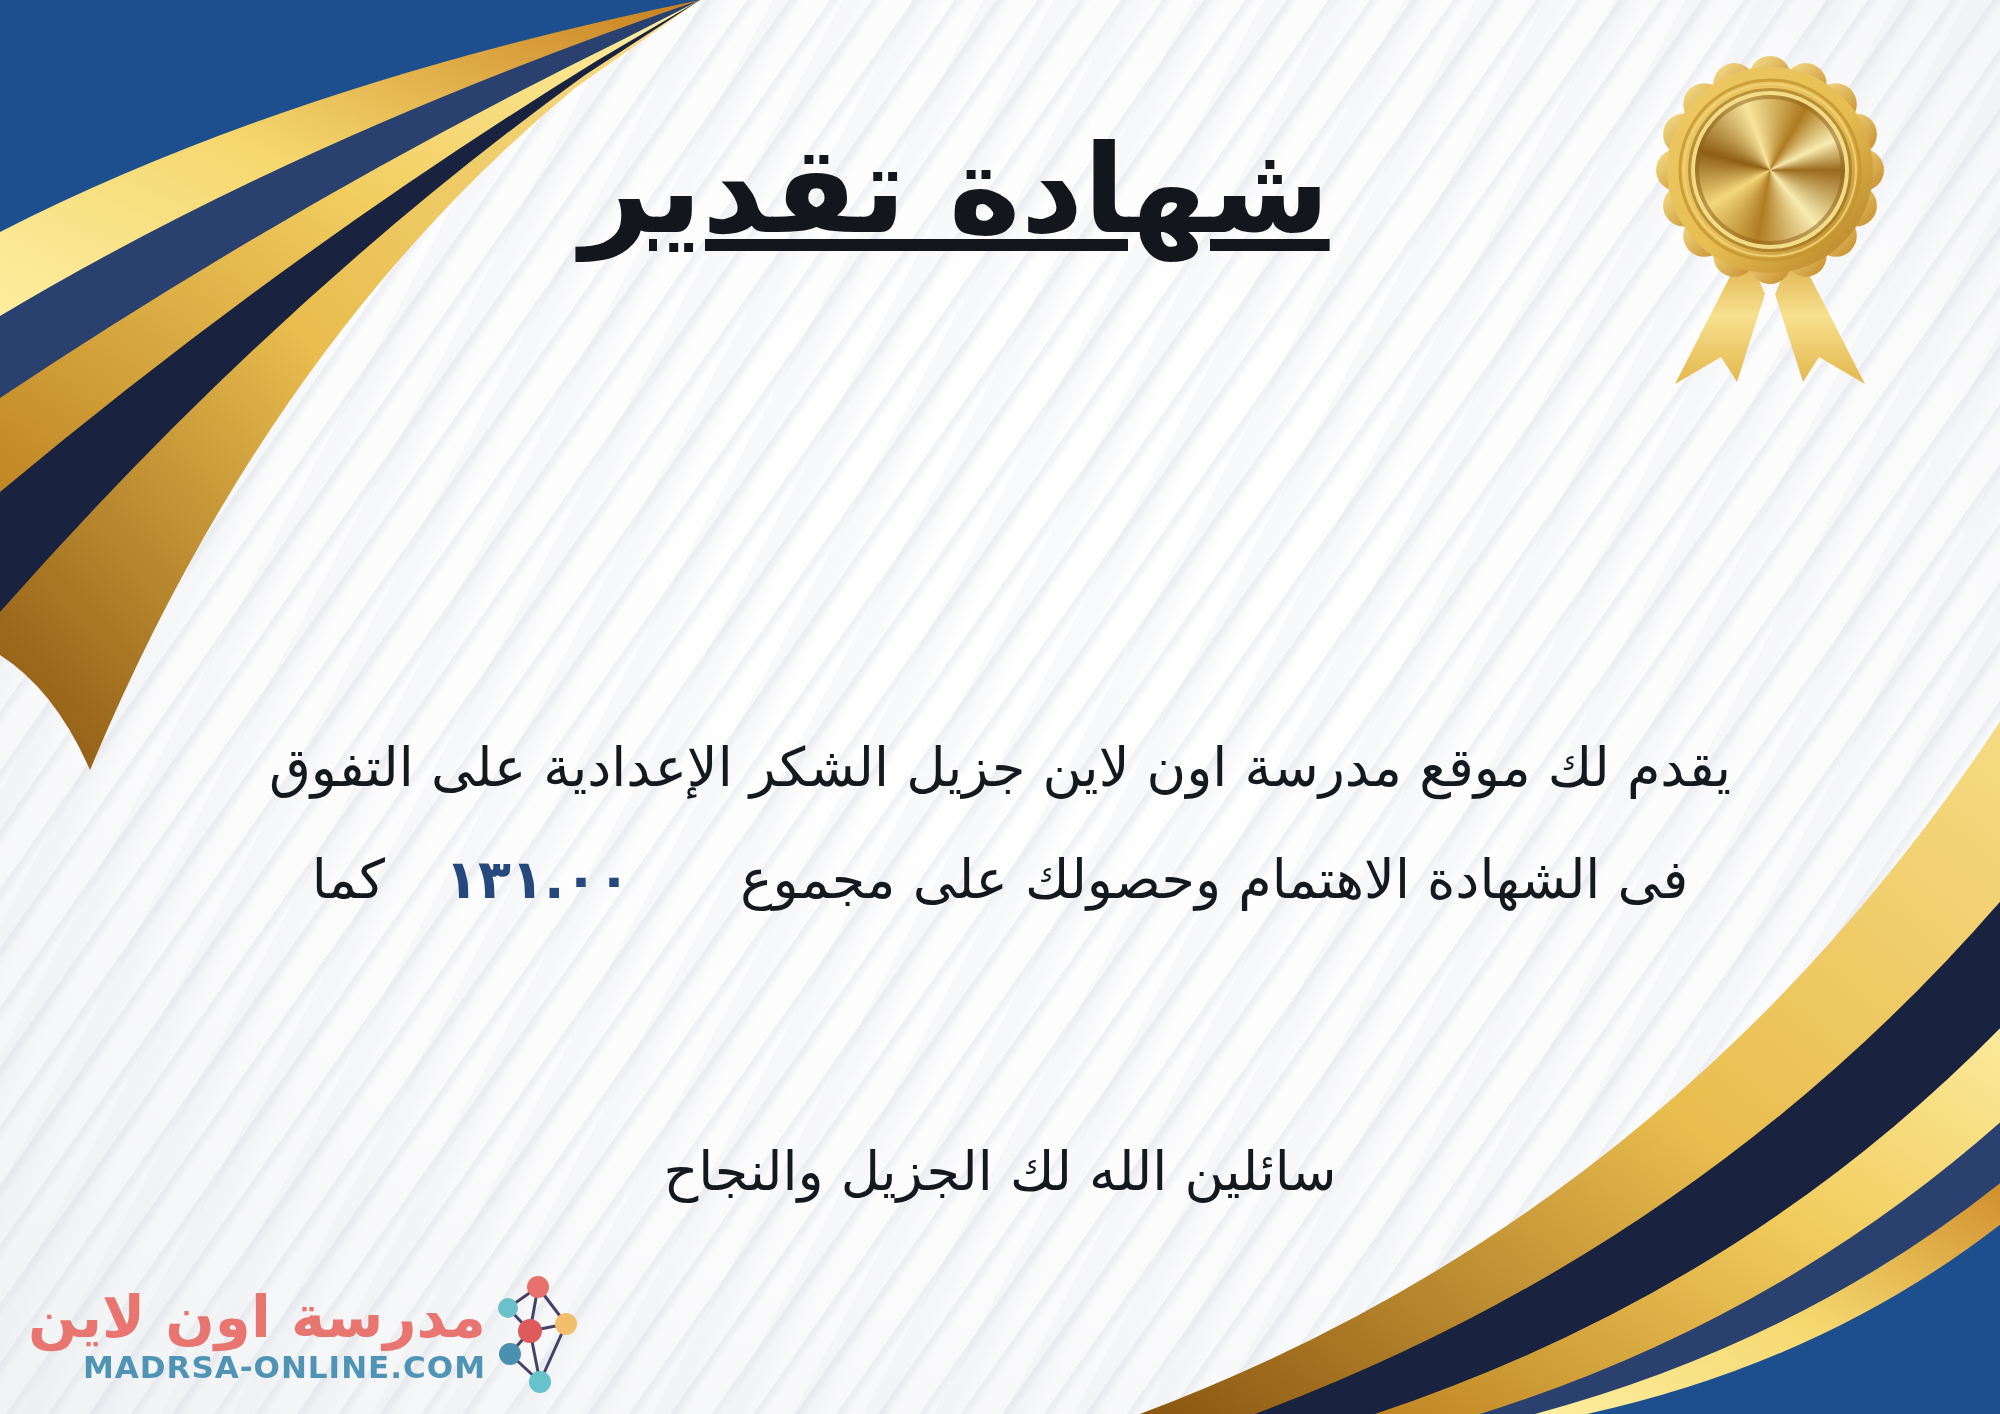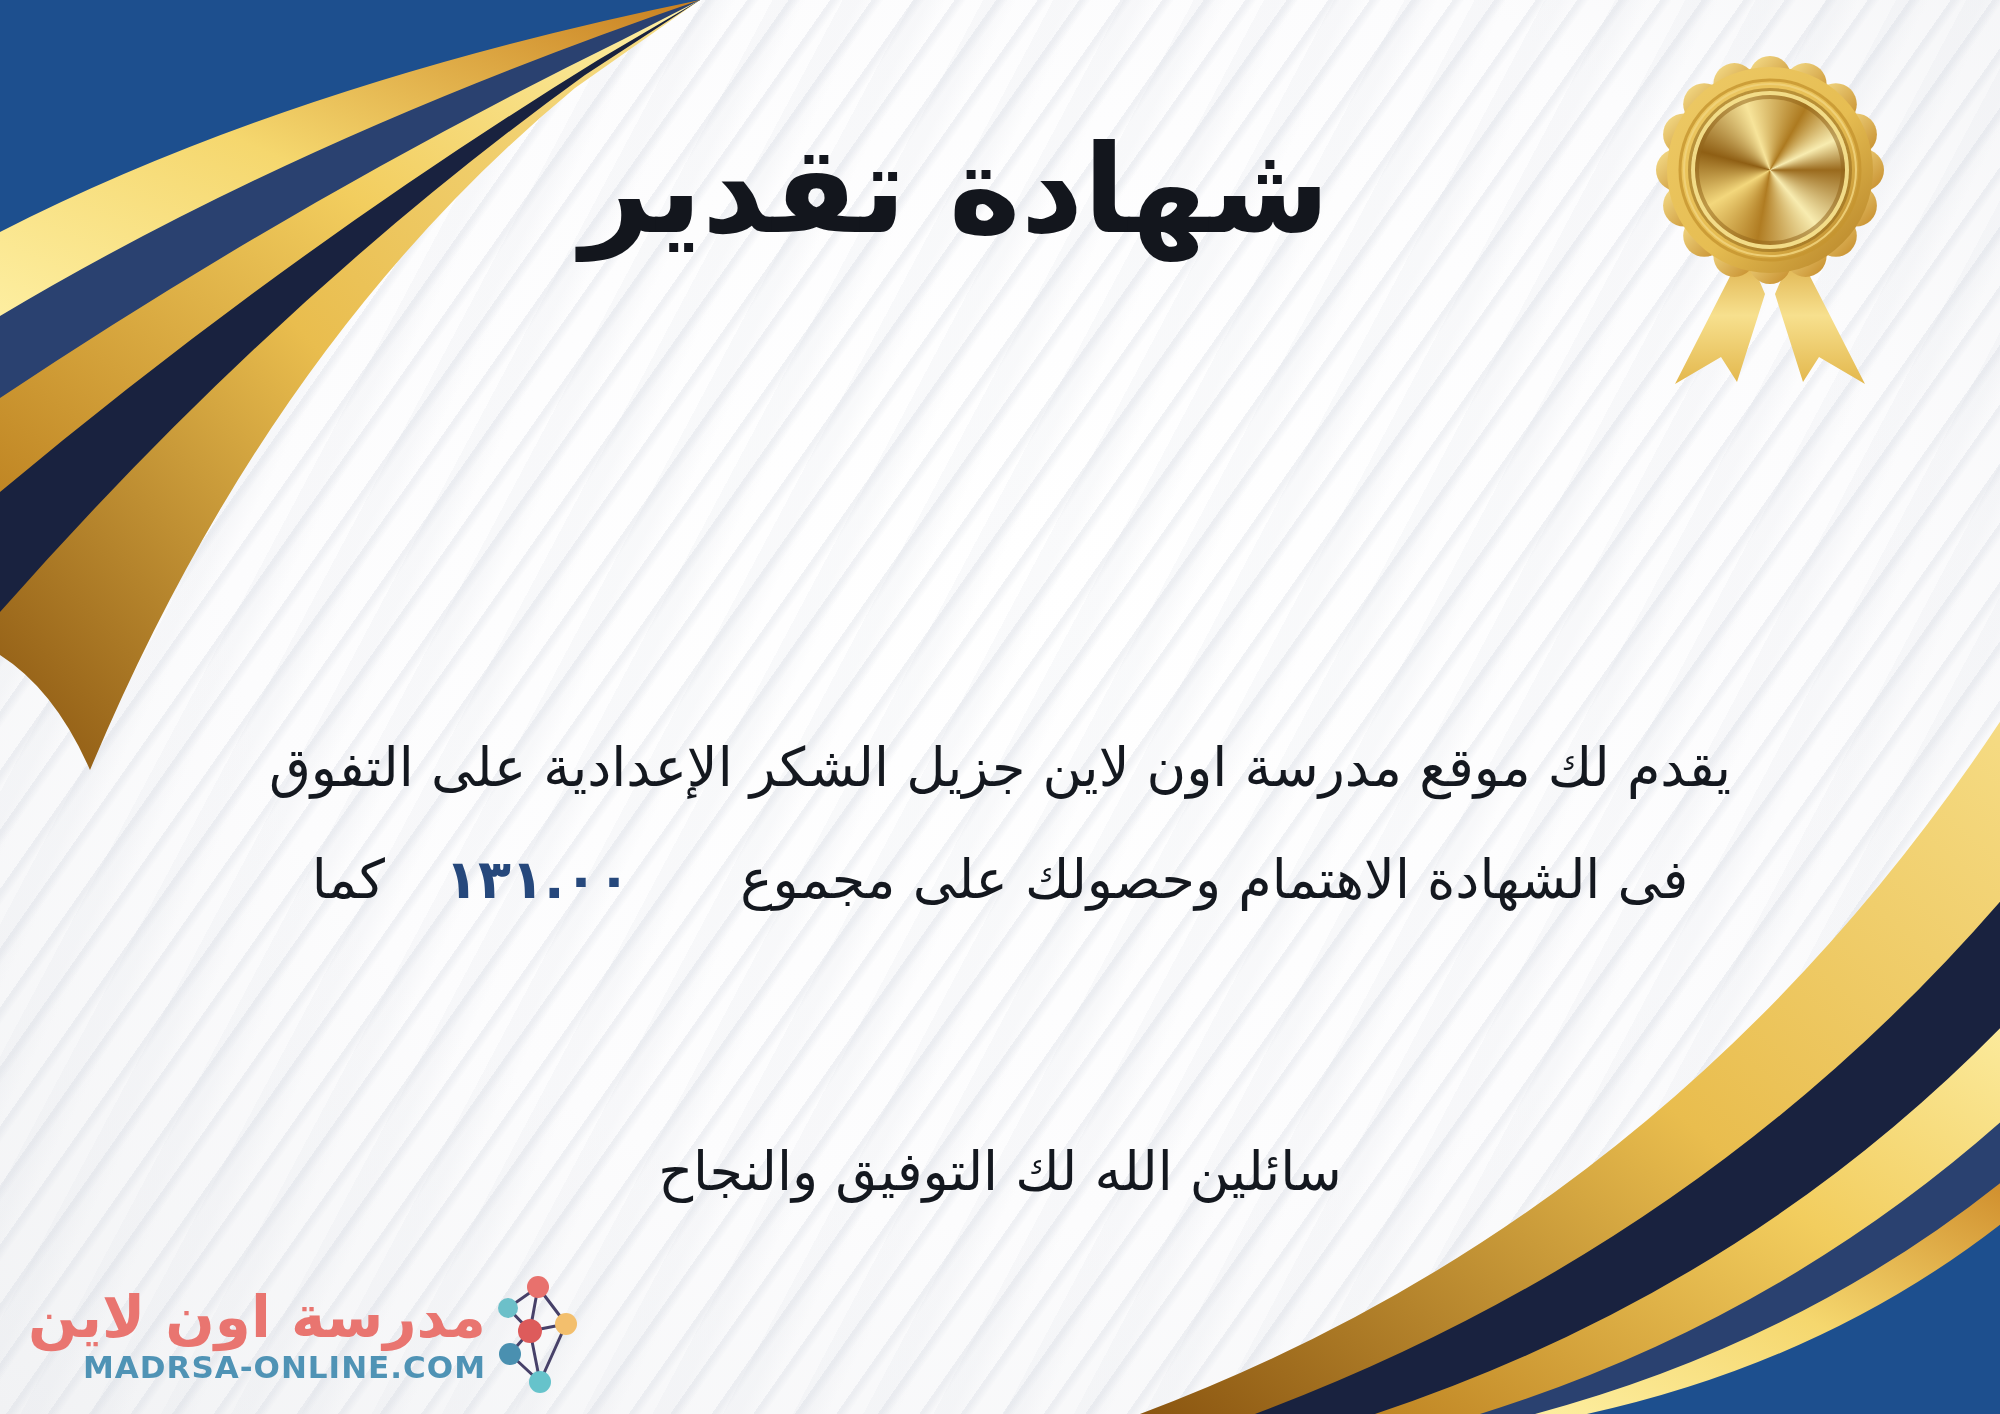--- a/index.html
+++ b/index.html
@@ -21,21 +21,21 @@
   .medal svg{position:absolute;left:0;top:0;}
   .medal-disc{
     position:absolute;left:46px;top:49px;width:158px;height:158px;border-radius:50%;
     background:conic-gradient(from 90deg at 50% 50%,
       #9a6a1d 0deg,#f8ecb0 50deg,#b07c22 100deg,#f3d77c 150deg,#8f5f14 195deg,
       #f7e49a 250deg,#ad7a20 300deg,#f8ecb0 335deg,#9a6a1d 360deg);
     box-shadow: inset 0 0 0 4px rgba(246,224,140,0.95), inset 0 0 0 8px rgba(148,102,28,0.55);
   }
   .title{
     position:absolute;z-index:4;left:0;top:115px;width:1910px;height:150px;line-height:150px;
-    margin:0;text-align:center;font-size:122px;font-weight:bold;color:#13161d;white-space:nowrap;
+    margin:0;text-align:center;font-size:122px;font-weight:bold;color:#13161d;white-space:nowrap;text-decoration:underline;
   }
   .student-name{
     position:absolute;z-index:4;left:150px;top:518px;width:1850px;height:124px;line-height:124px;
     margin:0;text-align:center;font-size:96px;font-weight:bold;color:#26487c;white-space:nowrap;
   }
   .body-block{
     position:absolute;z-index:4;left:40px;top:712px;width:1920px;text-align:center;
     font-size:54px;color:#14181f;
   }
   .body-line{height:112px;line-height:112px;white-space:nowrap;}
@@ -163,21 +163,21 @@
   <h1 class="title" dir="rtl">شهادة تقدير</h1>
 
 
   <div class="body-block" dir="rtl">
     <div class="body-line">يقدم لك موقع مدرسة اون لاين جزيل الشكر الإعدادية على التفوق</div>
     <div class="body-line">
       <span>فى الشهادة الاهتمام وحصولك على مجموع</span><span class="score">١٣١.٠٠</span><span>كما</span>
     </div>
   </div>
 
-  <div class="closing" dir="rtl">سائلين الله لك التوفيق والنجاح</div>
+  <div class="closing" dir="rtl">سائلين الله لك الجزيل والنجاح</div>
 
   <div class="logo">
     <div class="logo-text">
       <div class="logo-ar" dir="rtl">مدرسة اون لاين</div>
       <div class="logo-domain">MADRSA-ONLINE.COM</div>
     </div>
     <svg width="84" height="124" viewBox="0 0 84 124" aria-hidden="true">
       <g stroke="#474169" stroke-width="3" stroke-linecap="round">
         <line x1="42" y1="13" x2="12" y2="34"></line>
         <line x1="42" y1="13" x2="34" y2="57"></line>

